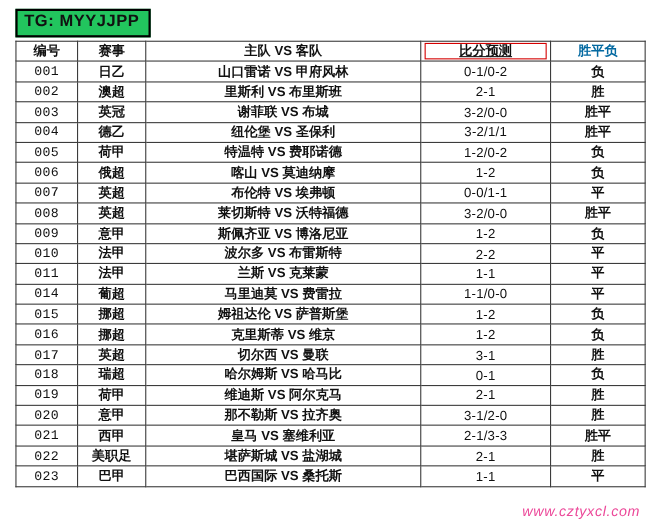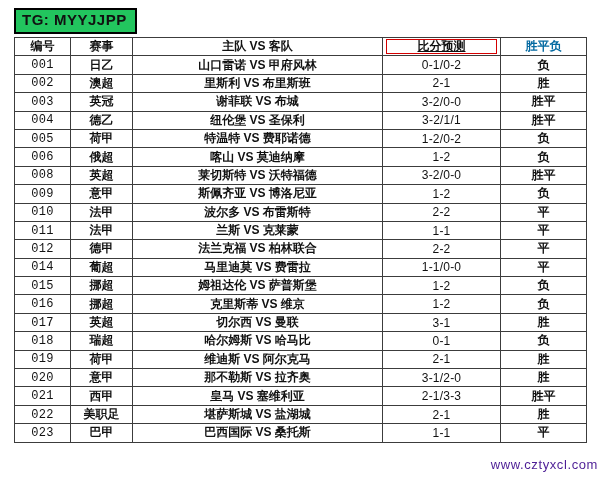--- a/index.html
+++ b/index.html
@@ -77,26 +77,27 @@
     right: 3px;
     bottom: 1px;
     border: 1.5px solid #d40000;
     pointer-events: none;
   }
   th.score-head .label { position: relative; color: #111111; text-decoration: underline; }
   th.res-head .label { color: #0369a1; }
 
   .watermark {
     position: absolute;
-    right: 2px;
+    right: 18px;
     bottom: 8px;
     font-size: 13px;
-    color: #4c1d95;
+    color: #ec4899;
     letter-spacing: 0.6px;
     font-family: "Liberation Sans", sans-serif;
+    font-style: italic;
   }
 </style>
 </head>
 <body>
 
 <div class="tg-banner">TG: MYYJJPP</div>
 
 <div class="table-wrap">
   <table class="picks">
     <colgroup>
@@ -157,20 +158,27 @@
           <td class="cell-res">负</td>
         </tr>
         <tr>
           <td class="cell-no">006</td>
           <td class="cell-league">俄超</td>
           <td class="cell-match">喀山 VS 莫迪纳摩</td>
           <td class="cell-score">1-2</td>
           <td class="cell-res">负</td>
         </tr>
         <tr>
+          <td class="cell-no">007</td>
+          <td class="cell-league">英超</td>
+          <td class="cell-match">布伦特 VS 埃弗顿</td>
+          <td class="cell-score">0-0/1-1</td>
+          <td class="cell-res">平</td>
+        </tr>
+        <tr>
           <td class="cell-no">008</td>
           <td class="cell-league">英超</td>
           <td class="cell-match">莱切斯特 VS 沃特福德</td>
           <td class="cell-score">3-2/0-0</td>
           <td class="cell-res">胜平</td>
         </tr>
         <tr>
           <td class="cell-no">009</td>
           <td class="cell-league">意甲</td>
           <td class="cell-match">斯佩齐亚 VS 博洛尼亚</td>
@@ -185,27 +193,20 @@
           <td class="cell-res">平</td>
         </tr>
         <tr>
           <td class="cell-no">011</td>
           <td class="cell-league">法甲</td>
           <td class="cell-match">兰斯 VS 克莱蒙</td>
           <td class="cell-score">1-1</td>
           <td class="cell-res">平</td>
         </tr>
         <tr>
-          <td class="cell-no">012</td>
-          <td class="cell-league">德甲</td>
-          <td class="cell-match">法兰克福 VS 柏林联合</td>
-          <td class="cell-score">2-2</td>
-          <td class="cell-res">平</td>
-        </tr>
-        <tr>
           <td class="cell-no">014</td>
           <td class="cell-league">葡超</td>
           <td class="cell-match">马里迪莫 VS 费雷拉</td>
           <td class="cell-score">1-1/0-0</td>
           <td class="cell-res">平</td>
         </tr>
         <tr>
           <td class="cell-no">015</td>
           <td class="cell-league">挪超</td>
           <td class="cell-match">姆祖达伦 VS 萨普斯堡</td>

